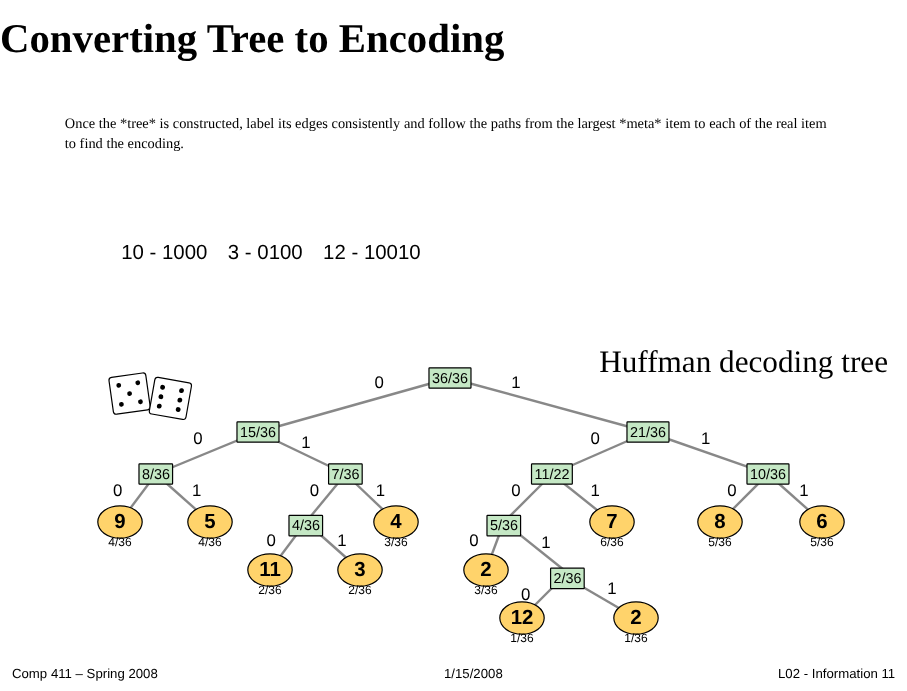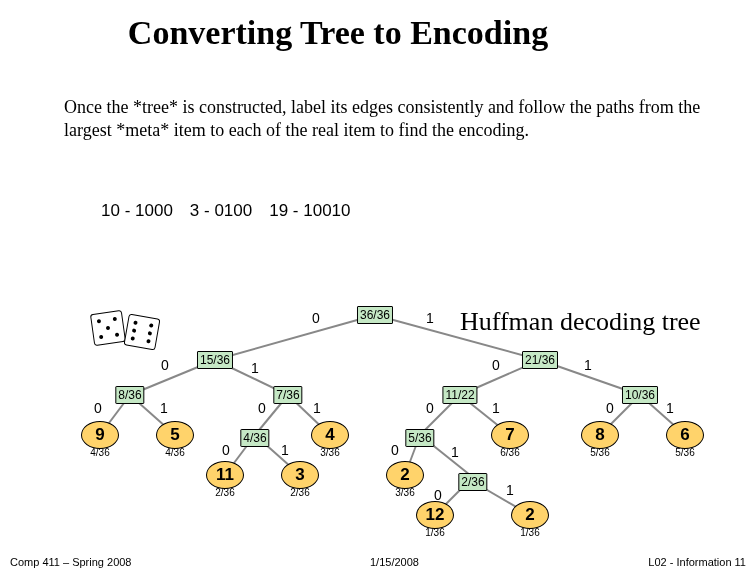--- a/index.html
+++ b/index.html
@@ -1,22 +1,22 @@
 <!DOCTYPE html>
 <html><head>
 <meta charset="utf-8">
 <style>
   body { margin:0; font-family:"Comic Sans MS","Comic Sans",cursive; background:#fff; color:#000; }
   .slide { position:relative; width:756px; height:576px; }
-  .title { position:absolute; top:14px; left:0; width:676px; text-align:center; font-size:34px; font-weight:bold; }
-  .body-text { position:absolute; top:96px; left:64px; width:640px; font-size:18px; line-height:1.3; }
+  .title { position:absolute; top:14px; left:0; width:676px; font-size:34px; font-weight:bold; }
+  .body-text { position:absolute; top:96px; left:54px; width:640px; font-size:12px; line-height:1.3; }
   .codes { position:absolute; top:200px; left:100px; width:590px; font-family:Arial,Helvetica,sans-serif; font-size:17px; }
   .codes table { border-collapse:collapse; }
   .codes td { padding-right:16px; white-space:nowrap; }
-  .hlabel { position:absolute; top:288px; left:460px; width:280px; text-align:left; font-size:26px; line-height:1.1;margin-top:20px; }
+  .hlabel { position:absolute; top:288px; left:460px; width:280px; text-align:right; font-size:26px; line-height:1.1; }
   .footer-left { position:absolute; bottom:8px; left:10px; font-family:Arial,Helvetica,sans-serif; font-size:11px; }
   .footer-mid  { position:absolute; bottom:8px; left:370px; font-family:Arial,Helvetica,sans-serif; font-size:11px;margin-top:20px; }
   .footer-right{ position:absolute; bottom:8px; right:10px; font-family:Arial,Helvetica,sans-serif; font-size:11px; }
   .tree { position:absolute; top:290px; left:0; width:756px; height:270px; }
   .node { position:absolute; border:1px solid #000; background:#c5e8c5; font-family:Arial,Helvetica,sans-serif; font-size:12px; text-align:center; padding:1px 2px; border-radius:1px; transform:translate(-50%,-50%); }
   .leaf { position:absolute; width:36px; height:26px; border:1px solid #000; border-radius:50%; background:#ffd36b; font-family:Arial,Helvetica,sans-serif; font-size:17px; font-weight:bold; text-align:center; line-height:26px; transform:translate(-50%,-50%); }
   .leaf .frac { position:absolute; top:26px; left:0; width:36px; font-size:10px; font-weight:normal; line-height:10px; }
   .edge { position:absolute; font-family:Arial,Helvetica,sans-serif; font-size:14px; transform:translate(-50%,-50%); }
   svg.lines { position:absolute; top:0; left:0; width:756px; height:270px; }
   svg.lines line { stroke:#888; stroke-width:2; }
@@ -32,21 +32,21 @@
 <div class="slide">
   <div class="title">Converting Tree to Encoding</div>
   <div class="body-text">Once the *tree* is constructed, label its edges consistently and follow the paths from the largest *meta* item to each of the real item to find the encoding.</div>
 
   <div class="codes">
     <table>
       <tbody>
       <tr>
         <td>10 - 1000</td>
         <td>3 - 0100</td>
-        <td>19 - 10010</td>
+        <td>12 - 10010</td>
         <td></td>
       </tr>
     </tbody>
       </table>
   </div>
 
   <div class="hlabel">Huffman decoding tree</div>
 
   <div class="dice">
     <div class="die d1">

